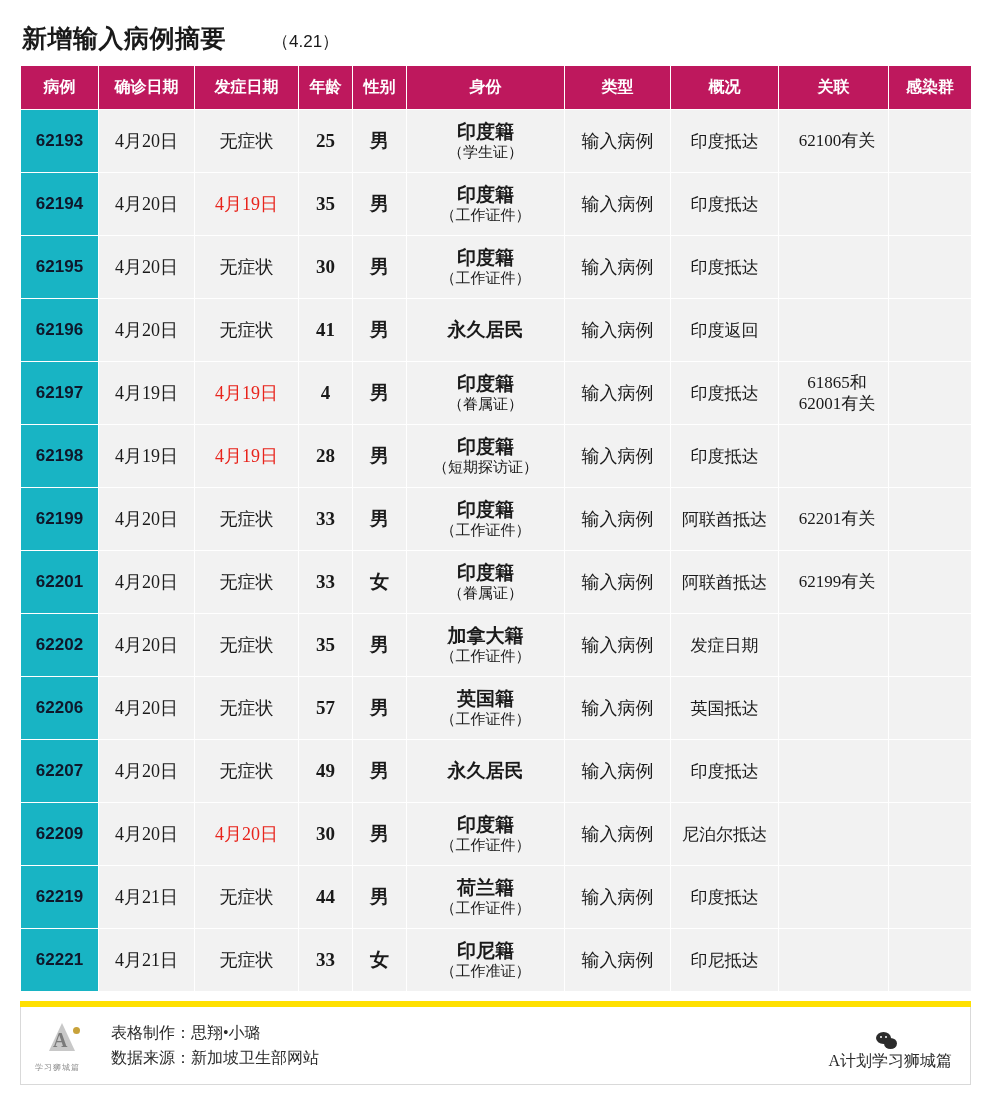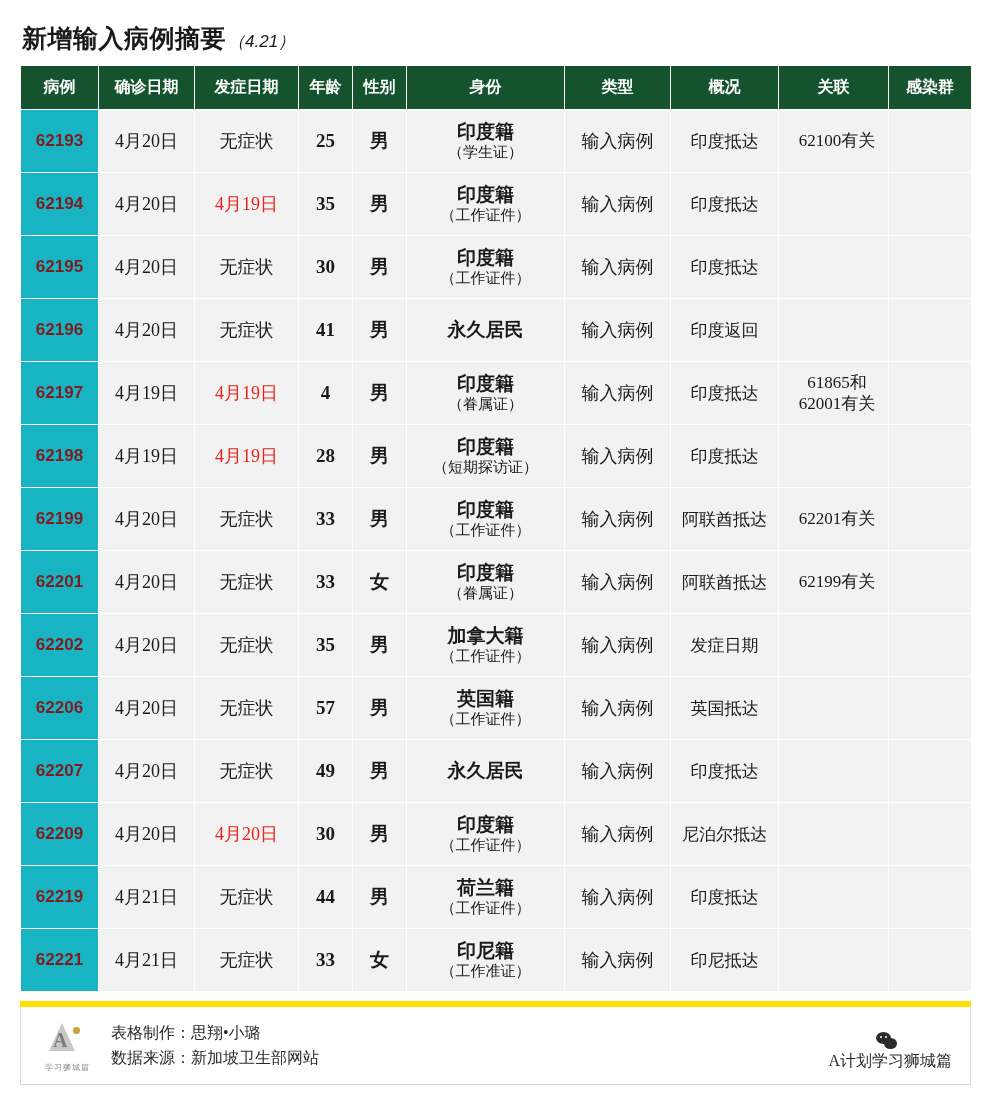--- a/index.html
+++ b/index.html
@@ -17,62 +17,62 @@
     width: 991px; height: 1095px;
     background: #fff;
     padding: 0;
     position: relative;
   }
   
   .title-wrap {
     padding: 22px 0 10px 22px;
     display: flex;
     align-items: baseline;
+    gap: 44px;
   }
   .title-main {
     font-family: "Liberation Sans", "DejaVu Sans", sans-serif;
     font-weight: bold;
     font-size: 25px;
     color: #1a1a1a;
     letter-spacing: 0.5px;
   }
   .title-sub {
     font-family: "Liberation Sans", "DejaVu Sans", sans-serif;
     font-size: 17px;
     color: #1a1a1a;
     margin-left: 2px;
-    font-style: italic;
   }
   
   .table-wrap {
     padding: 0 20px;
   }
   table {
     border-collapse: collapse;
     width: 951px;
     table-layout: fixed;
   }
   th, td {
     border: 1px solid #ffffff;
     text-align: center;
     vertical-align: middle;
   }
   thead th {
-    background: #14532d;
+    background: #be185d;
     color: #ffffff;
     font-family: "Liberation Sans", "DejaVu Sans", sans-serif;
     font-weight: bold;
     font-size: 16px;
     height: 44px;
     border: 1px solid #ffffff;
   }
   tbody tr { height: 63px; }
   td.case {
     background: #18b4c4;
-    color: #7f1d1d;
+    color: #0f172a;
     font-family: "Liberation Sans", "DejaVu Sans", sans-serif;
     font-weight: bold;
     font-size: 17px;
   }
   td.cell {
     background: #f2f2f2;
     color: #1a1a1a;
     font-size: 18px;
   }
   td.date { font-size: 18px; }
@@ -152,21 +152,21 @@
   }
   .logo .dot {
     position: absolute;
     left: 40px; top: 10px;
     width: 7px; height: 7px;
     border-radius: 50%;
     background: #c8a23a;
   }
   .logo .cap {
     position: absolute;
-    left: 12px; bottom: 2px;
+    left: 2px; bottom: 2px;
     font-size: 8px;
     color: #8a8a8a;
     letter-spacing: 1px;
     white-space: nowrap;
   }
   .foot-text {
     margin-left: 16px;
     font-size: 16px;
     color: #2b2b2b;
     line-height: 1.55;

